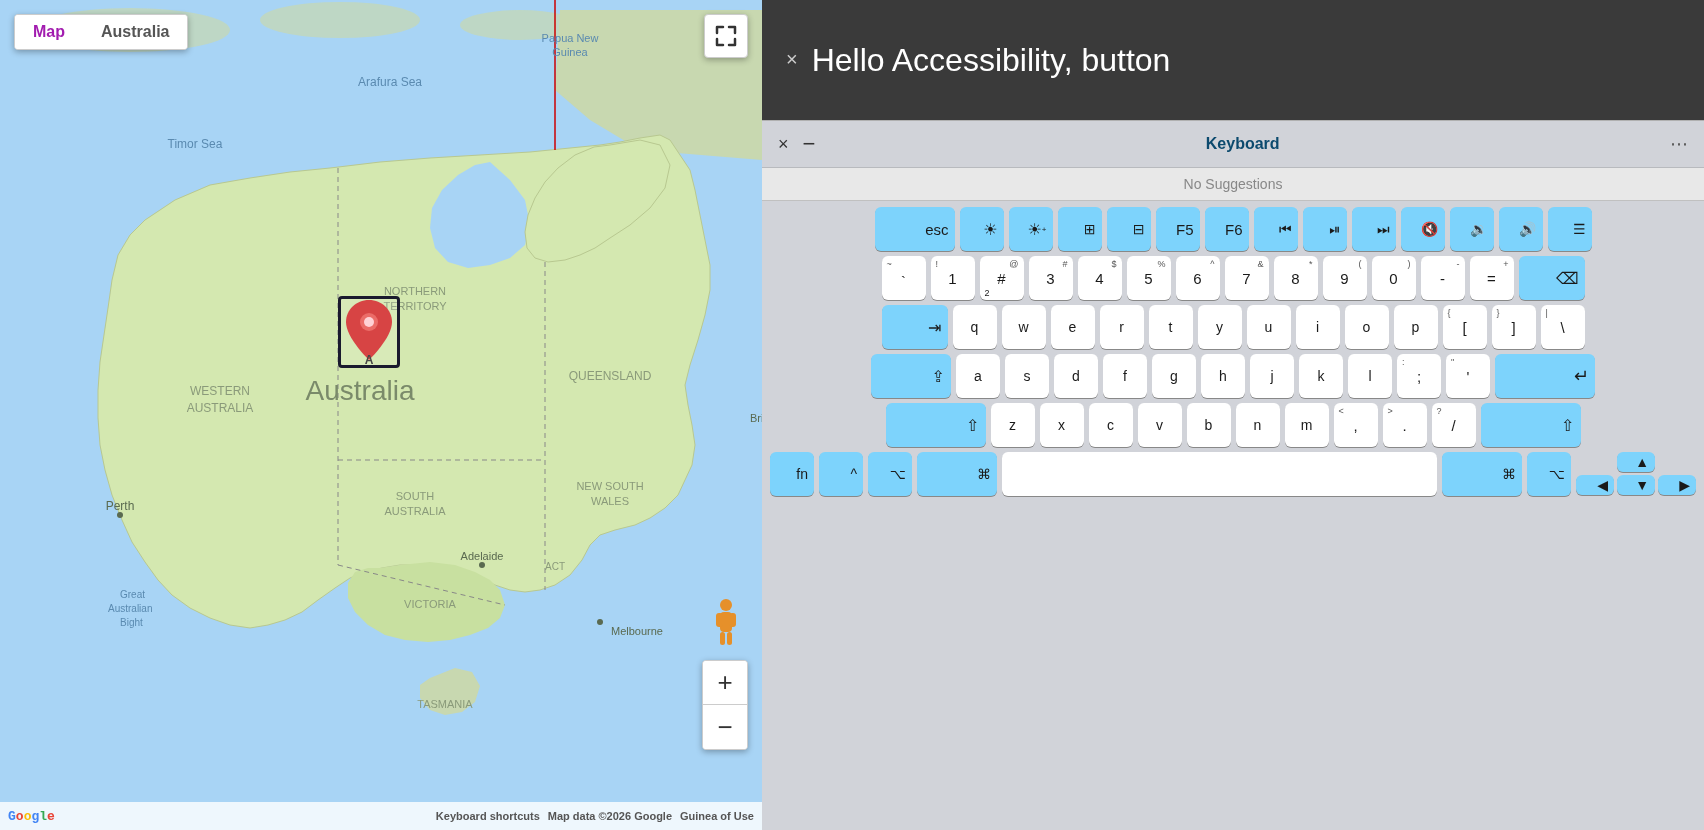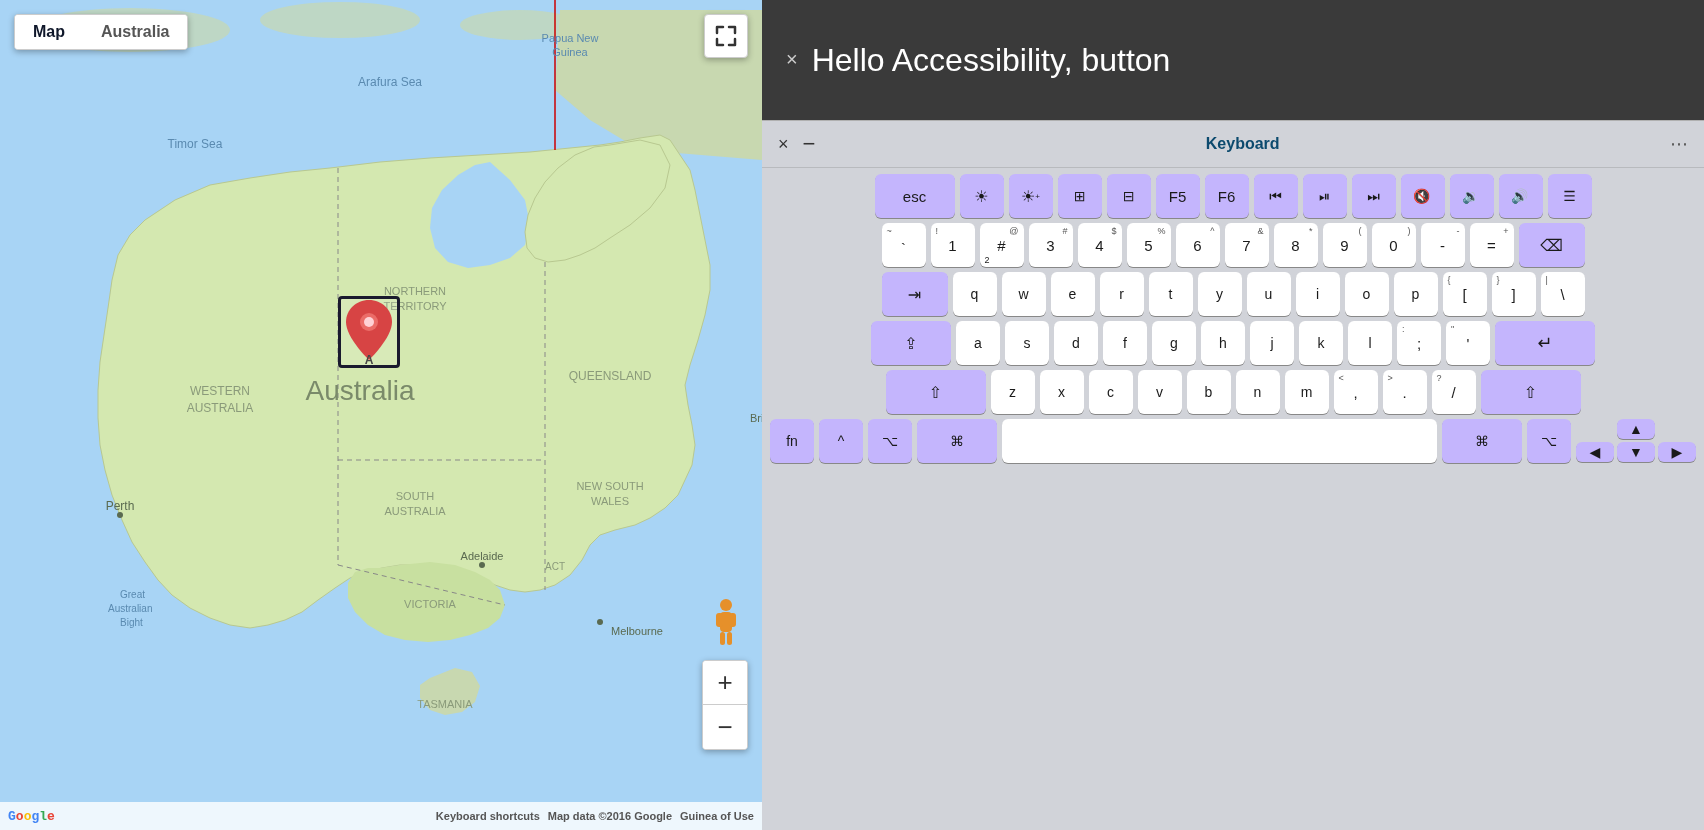--- a/index.html
+++ b/index.html
@@ -35,21 +35,21 @@
       overflow: hidden;
       border: 1px solid #ccc;
     }
     .map-type-btn {
       padding: 8px 18px;
       font-size: 16px;
       font-weight: 600;
       cursor: pointer;
       border: none;
       background: white;
-      color: #0f172a;
+      color: #a21caf;
     }
     .map-type-btn.active {
       background: white;
       font-weight: 800;
     }
     .map-type-btn:not(.active) {
       color: #555;
     }
 
     .fullscreen-btn {
@@ -266,22 +266,23 @@
       justify-content: center;
       font-size: 14px;
       color: #1a1a1a;
       height: 44px;
       min-width: 44px;
       padding: 0 6px;
       font-family: -apple-system, BlinkMacSystemFont, 'Helvetica Neue', Arial, sans-serif;
       position: relative;
     }
     .key.dark {
-      background: #c4b5fd;
+      background: #7dd3fc;
       color: #1a1a1a;
+      justify-content: flex-end;
     }
     .key.wide {
       min-width: 66px;
     }
     .key.wider {
       min-width: 80px;
     }
     .key.widest {
       min-width: 100px;
     }
@@ -495,21 +496,21 @@
   </div>
 
   <div class="map-footer">
     <div class="map-footer-left">
       <div class="google-logo">
         <span>G</span><span>o</span><span>o</span><span>g</span><span>l</span><span>e</span>
       </div>
     </div>
     <div class="map-footer-links">
       <span>Keyboard shortcuts</span>
-      <span>Map data ©2016 Google</span>
+      <span>Map data ©2026 Google</span>
       <span>Guinea of Use</span>
     </div>
   </div>
 </div>
 
 <div class="right-panel">
 
   <div class="accessibility-bar">
     <span class="accessibility-close">×</span>
     <span class="accessibility-text">Hello Accessibility, button</span>
@@ -521,20 +522,23 @@
       <div class="keyboard-header-left">
         <span class="kbd-close">×</span>
         <span class="kbd-minimize">−</span>
       </div>
       <div style="flex:1; text-align:center;">
         <span style="font-size:16px; font-weight:600; color:#0c4a6e;">Keyboard</span>
       </div>
       <div class="keyboard-header-right">⋯</div>
     </div>
 
+    <div class="suggestions-bar">
+      <span>No Suggestions</span>
+    </div>
 
     <div class="keyboard-keys">
 
       <div class="key-row">
         <button class="key dark wider">
             <span class="key-main">esc</span>
           </button>
         <button class="key dark">
             <span style="font-size:16px;">☀</span>
           </button>

